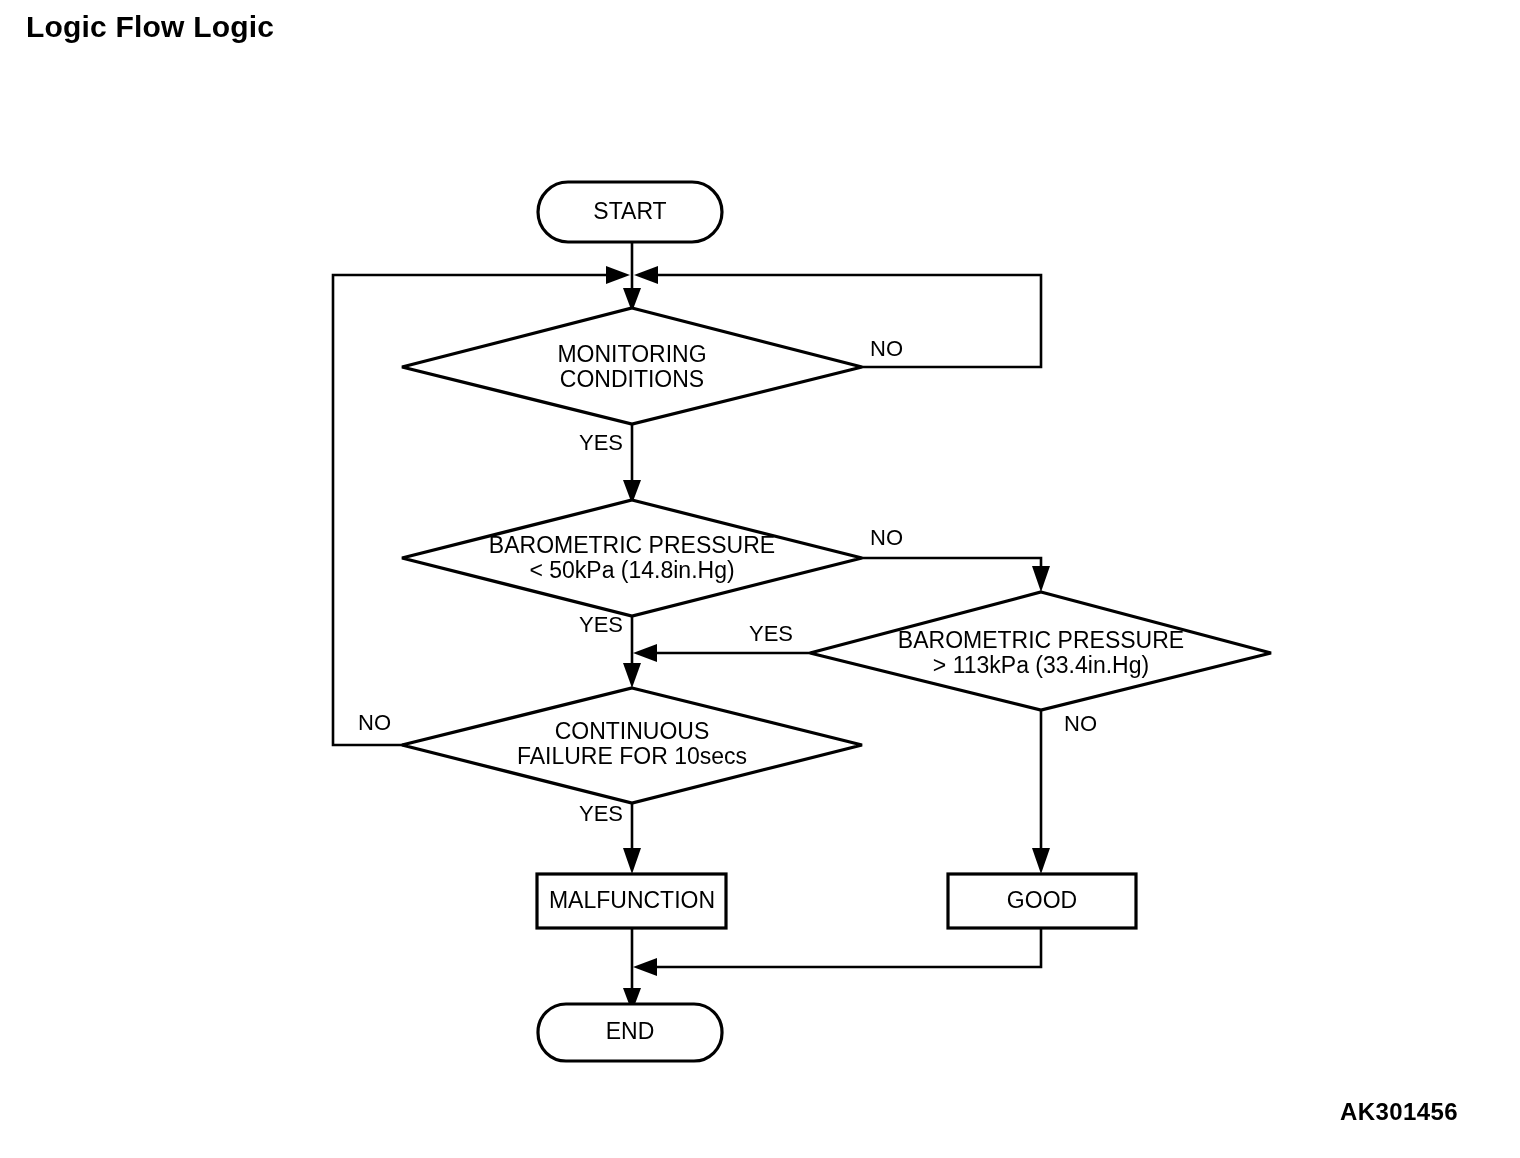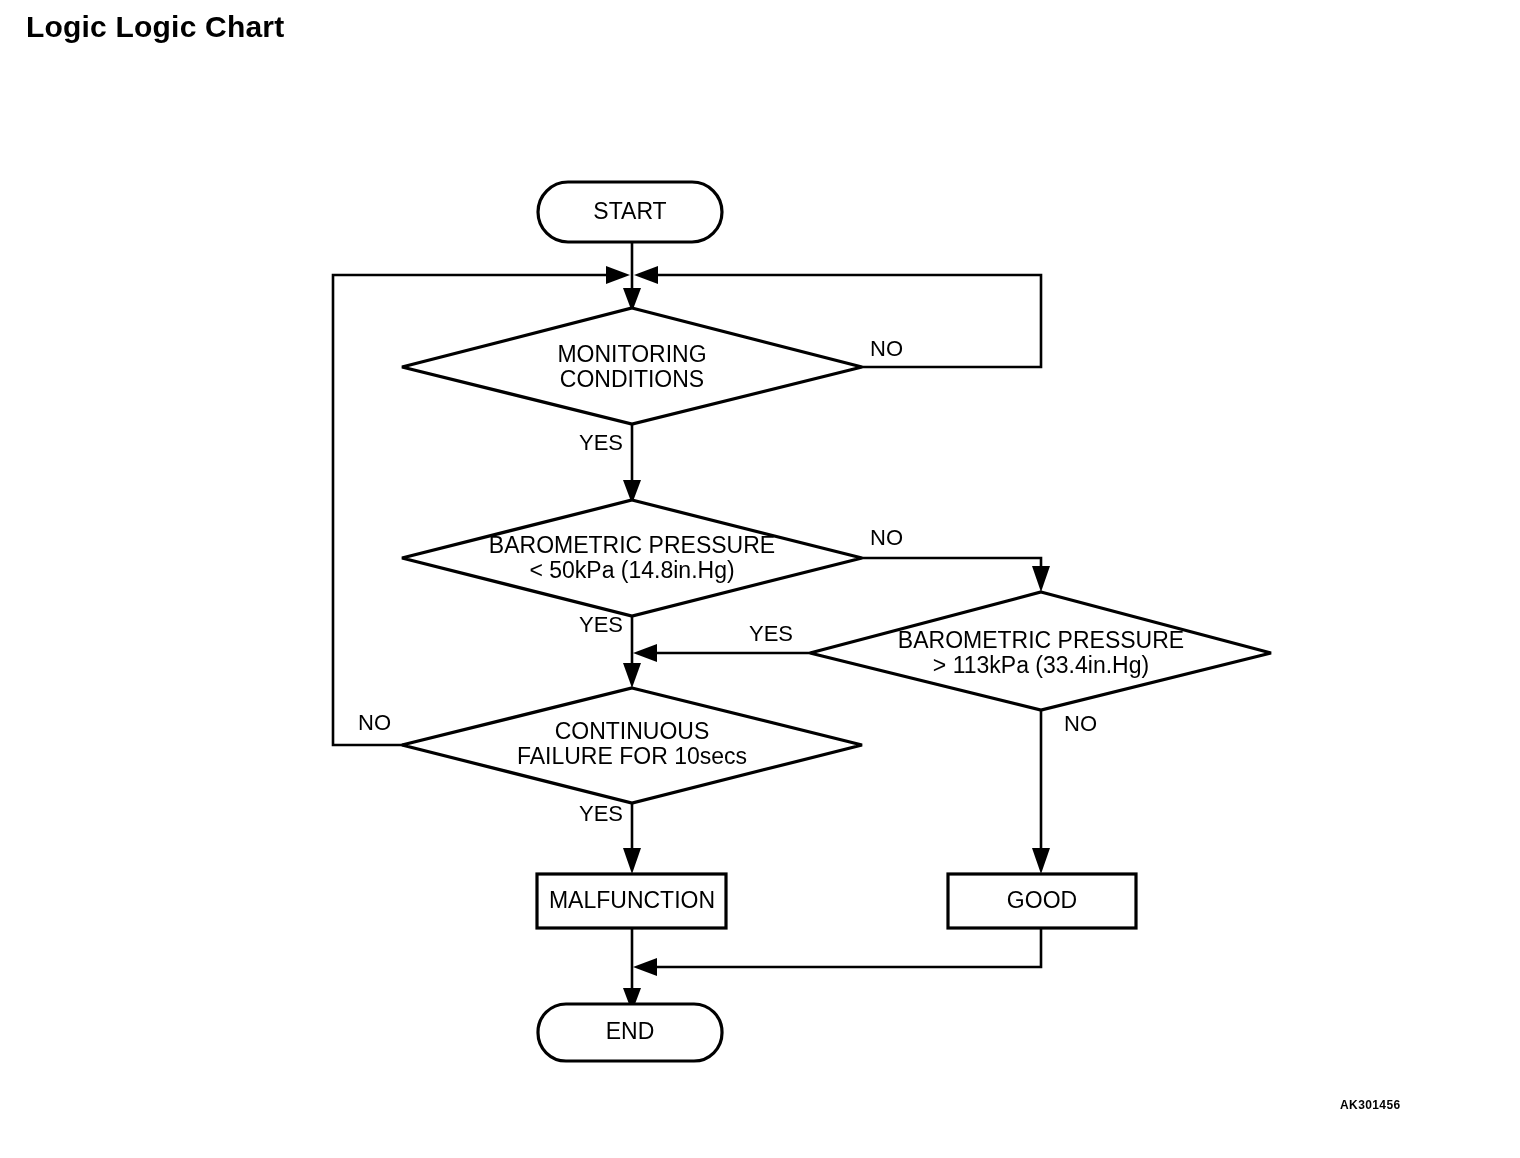--- a/index.html
+++ b/index.html
@@ -21,21 +21,21 @@
     top: 10px;
     font-size: 30px;
     font-weight: bold;
     letter-spacing: 0.2px;
     white-space: nowrap;
   }
   #figure-code {
     position: absolute;
     left: 1340px;
     top: 1098px;
-    font-size: 12px;
+    font-size: 24px;
     font-weight: bold;
     letter-spacing: 0.4px;
     white-space: nowrap;
   }
   #flow-svg {
     position: absolute;
     left: 0;
     top: 0;
     width: 1520px;
     height: 1158px;
@@ -67,21 +67,21 @@
     stroke-linejoin: miter;
   }
   .arrowhead {
     fill: #000000;
     stroke: none;
   }
 </style>
 </head>
 <body>
 
-<div id="page-title">Logic Logic Chart</div>
+<div id="page-title">Logic Flow Logic</div>
 
 <svg id="flow-svg" viewBox="0 0 1520 1158">
 
   <defs>
     <marker id="arrow-down" markerWidth="14" markerHeight="14" refX="2" refY="6" orient="auto" markerUnits="userSpaceOnUse">
       <path d="M0,0 L12,6 L0,12 z" class="arrowhead"></path>
     </marker>
   </defs>
 
   <path class="conn" d="M632,242 L632,300"></path>

